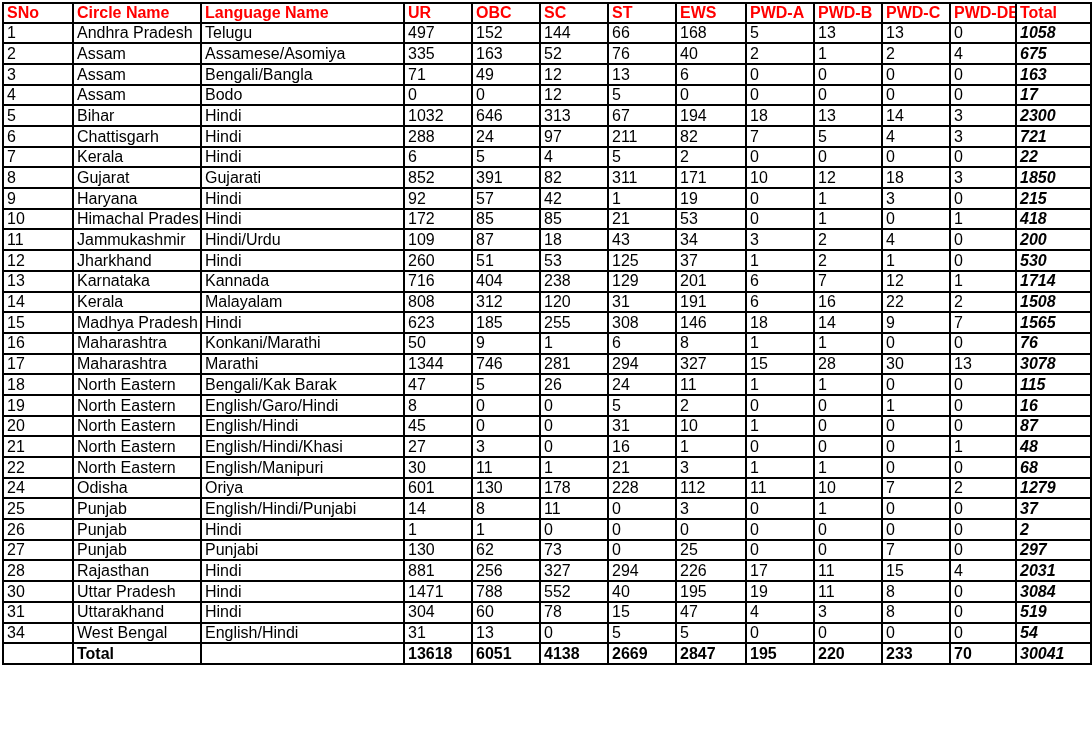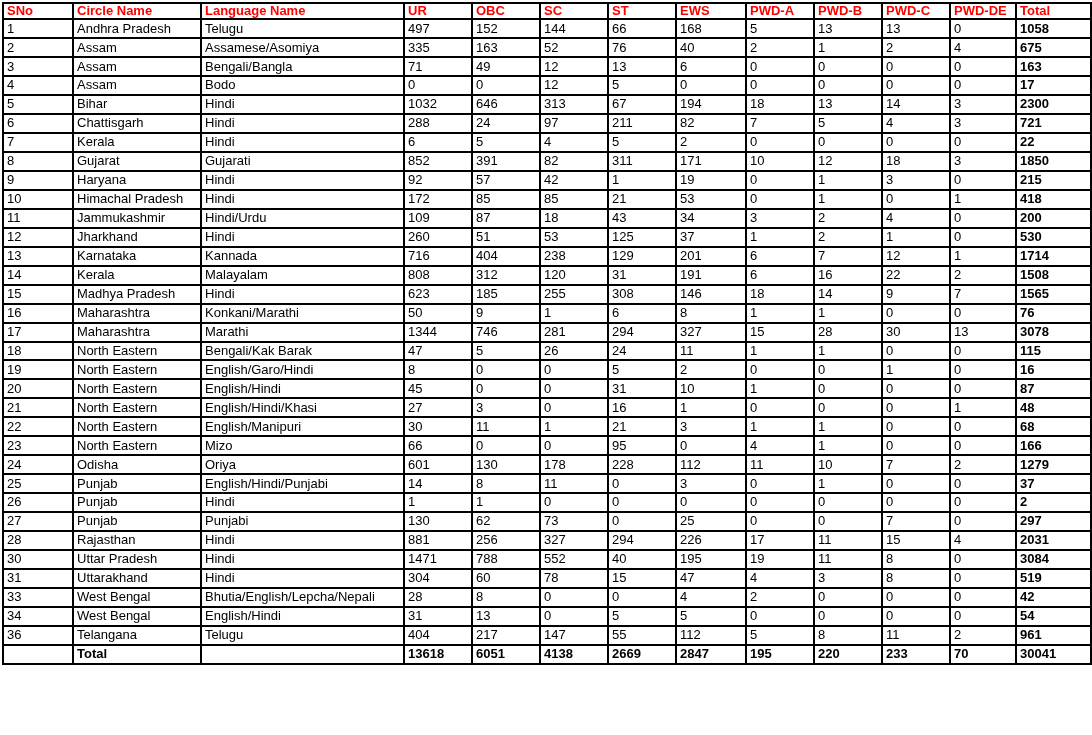--- a/index.html
+++ b/index.html
@@ -10,39 +10,40 @@
     height: 735px;
     overflow: hidden;
   }
   table.vacancy {
     border-collapse: collapse;
     table-layout: fixed;
     width: 1088px;
     height: 663px;
     margin: 2px;
     font-family: "Liberation Sans", sans-serif;
-    font-size: 13px;
+    font-size: 16px;
     color: #000000;
   }
   table.vacancy th,
   table.vacancy td {
     border: 2px solid #000000;
     padding: 0 3px;
     text-align: left;
     vertical-align: middle;
     white-space: nowrap;
     overflow: hidden;
     line-height: 1.1;
   }
   table.vacancy th {
     color: #ff0000;
     font-weight: bold;
   }
   table.vacancy td.total-col {
     font-weight: bold;
+    font-style: italic;
   }
   table.vacancy tr.total-row td {
     font-weight: bold;
   }
 </style>
 </head>
 <body>
 
 <table class="vacancy">
   <colgroup>
@@ -402,35 +403,20 @@
         <td>1</td>
         <td>21</td>
         <td>3</td>
         <td>1</td>
         <td>1</td>
         <td>0</td>
         <td>0</td>
         <td class="total-col">68</td>
       </tr>
       <tr>
-        <td>23</td>
-        <td>North Eastern</td>
-        <td>Mizo</td>
-        <td>66</td>
-        <td>0</td>
-        <td>0</td>
-        <td>95</td>
-        <td>0</td>
-        <td>4</td>
-        <td>1</td>
-        <td>0</td>
-        <td>0</td>
-        <td class="total-col">166</td>
-      </tr>
-      <tr>
         <td>24</td>
         <td>Odisha</td>
         <td>Oriya</td>
         <td>601</td>
         <td>130</td>
         <td>178</td>
         <td>228</td>
         <td>112</td>
         <td>11</td>
         <td>10</td>
@@ -522,63 +508,33 @@
         <td>78</td>
         <td>15</td>
         <td>47</td>
         <td>4</td>
         <td>3</td>
         <td>8</td>
         <td>0</td>
         <td class="total-col">519</td>
       </tr>
       <tr>
-        <td>33</td>
-        <td>West Bengal</td>
-        <td>Bhutia/English/Lepcha/Nepali</td>
-        <td>28</td>
-        <td>8</td>
-        <td>0</td>
-        <td>0</td>
-        <td>4</td>
-        <td>2</td>
-        <td>0</td>
-        <td>0</td>
-        <td>0</td>
-        <td class="total-col">42</td>
-      </tr>
-      <tr>
         <td>34</td>
         <td>West Bengal</td>
         <td>English/Hindi</td>
         <td>31</td>
         <td>13</td>
         <td>0</td>
         <td>5</td>
         <td>5</td>
         <td>0</td>
         <td>0</td>
         <td>0</td>
         <td>0</td>
         <td class="total-col">54</td>
-      </tr>
-      <tr>
-        <td>36</td>
-        <td>Telangana</td>
-        <td>Telugu</td>
-        <td>404</td>
-        <td>217</td>
-        <td>147</td>
-        <td>55</td>
-        <td>112</td>
-        <td>5</td>
-        <td>8</td>
-        <td>11</td>
-        <td>2</td>
-        <td class="total-col">961</td>
       </tr>
       <tr class="total-row">
         <td></td>
         <td>Total</td>
         <td></td>
         <td>13618</td>
         <td>6051</td>
         <td>4138</td>
         <td>2669</td>
         <td>2847</td>

